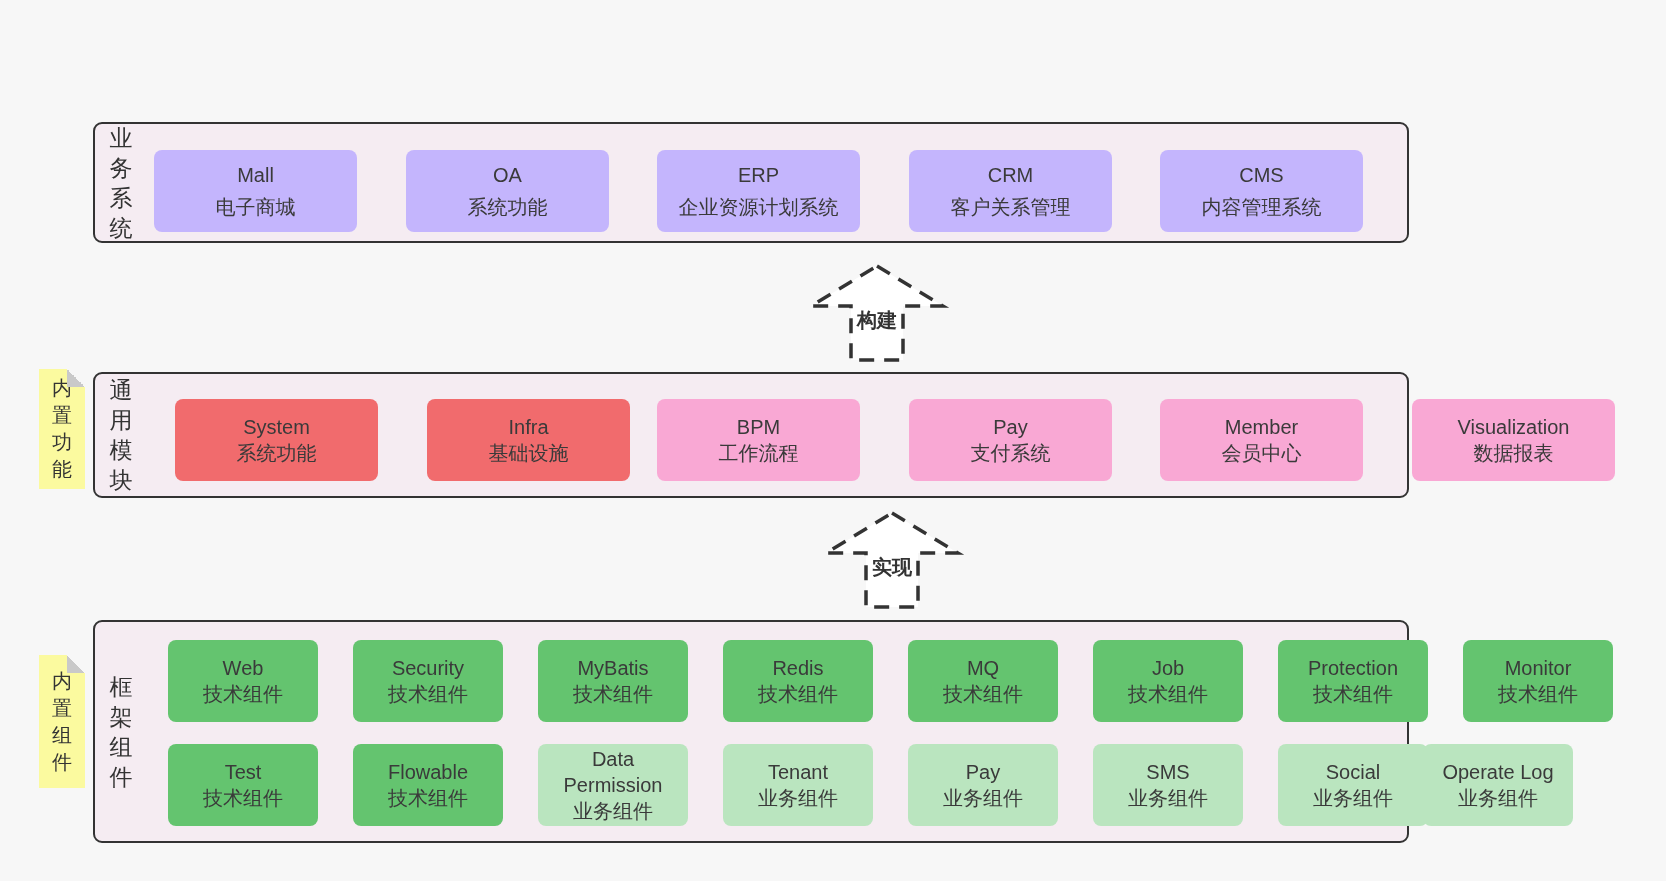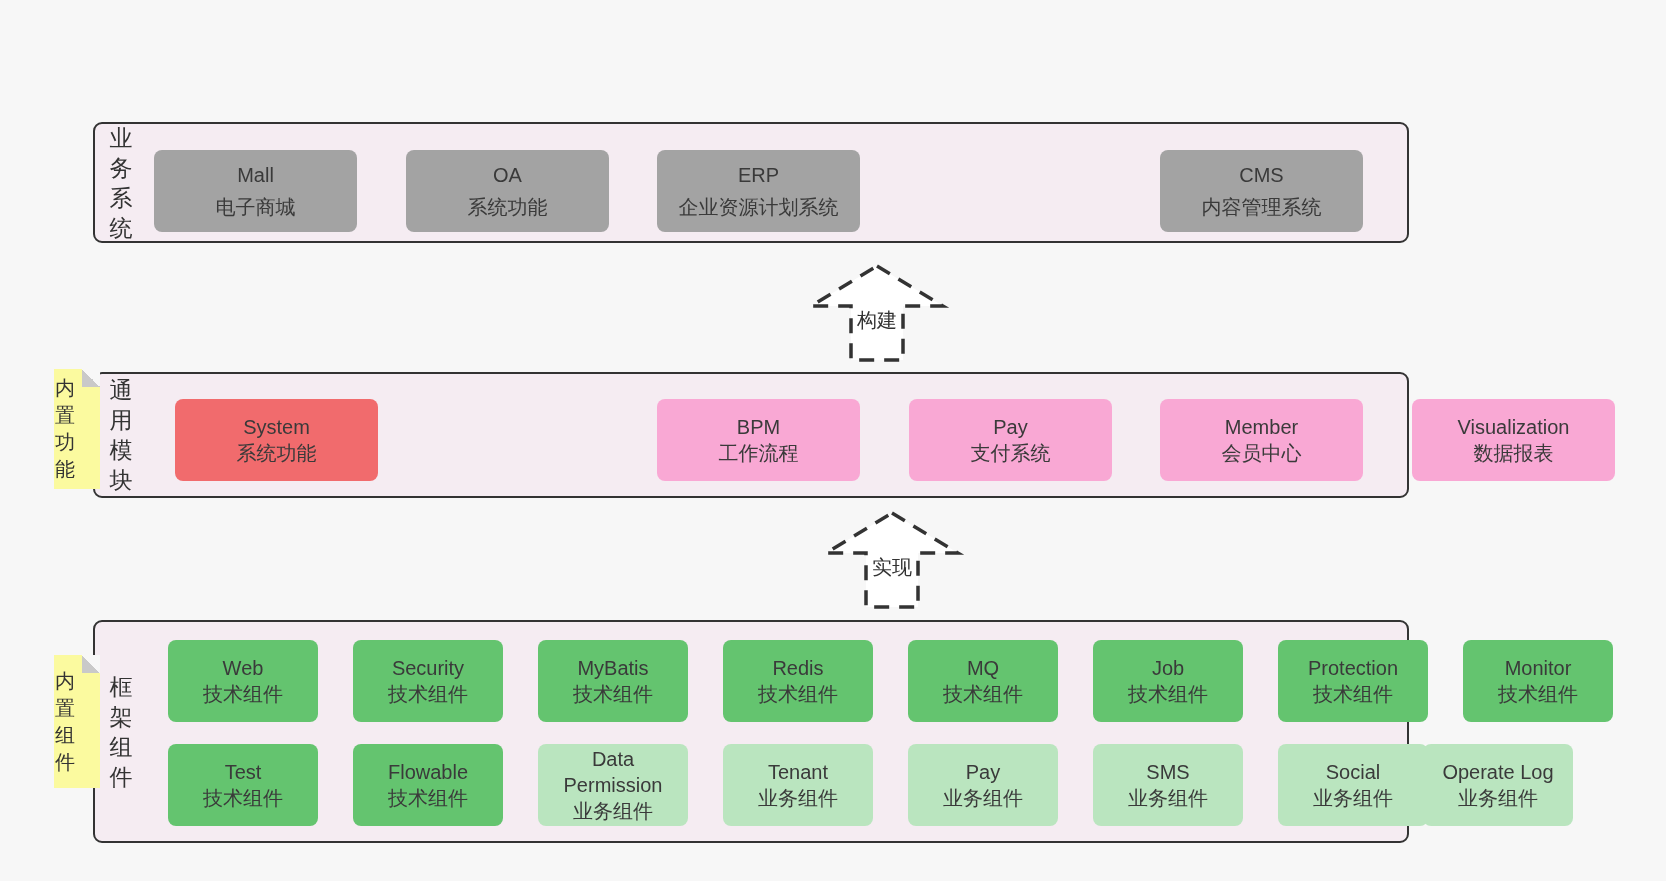--- a/index.html
+++ b/index.html
@@ -20,38 +20,38 @@
 
   
   .box { position:absolute; height:82px; border-radius:8px; display:flex;
          flex-direction:column; align-items:center; justify-content:center;
          text-align:center; color:#3a3a3a; font-size:20px; line-height:26px;
          box-sizing:border-box; padding:2px 4px; }
   .w6 { width:203px; top:26px; }
   .w8 { width:150px;margin-left:12px; }
   .r1 { top:18px; }
   .r2 { top:122px; }
-  .blue   { background:#a3a3a3;gap:6px; }
+  .blue   { background:#c4b5fd;gap:6px; }
   .red    { background:#f16b6d;margin-left:21px; }
   .pink   { background:#f9a8d4; }
   .gdark  { background:#64c46f; }
   .glight { background:#bae5bf; }
 
   
-  .note { position:absolute; left:54px; width:46px; background:#fbfa9f;
-          display:flex; align-items:center; z-index:2; }
+  .note { position:absolute; left:39px; width:46px; background:#fbfa9f;
+          display:flex; align-items:center; justify-content:center; z-index:2; }
   .note-1 { top:369px; height:120px; }
   .note-2 { top:655px; height:133px; }
   .note::before { content:""; position:absolute; top:0; right:0; width:18px; height:18px;
           background:linear-gradient(225deg, #f7f7f7 0%, #f7f7f7 50%, #c9c9c9 50%, #c9c9c9 100%); }
   .note .vtext { width:22px; font-size:20px; line-height:27px; color:#333;
           text-align:center; word-break:break-all; }
 
   
-  .arrow { position:absolute; width:160px; height:104px; }
+  .arrow { position:absolute; width:160px; height:104px;font-weight:bold; }
   .arrow-1 { left:797px; top:262px; }
   .arrow-2 { left:812px; top:509px; }
   .arrow svg { display:block; }
   .arrow .alabel { position:absolute; left:50%; top:58px; transform:translate(-50%,-50%);
           background:#fff; padding:0 3px; font-size:20px; color:#333; white-space:nowrap; }
 </style>
 </head>
 <body>
 
 <div class="page">
@@ -63,20 +63,24 @@
       <div>电子商城</div>
     </div>
     <div class="box w6 blue" style="left:311px">
       <div>OA</div>
       <div>系统功能</div>
     </div>
     <div class="box w6 blue" style="left:562px">
       <div>ERP</div>
       <div>企业资源计划系统</div>
     </div>
+    <div class="box w6 blue" style="left:814px">
+      <div>CRM</div>
+      <div>客户关系管理</div>
+    </div>
     <div class="box w6 blue" style="left:1065px">
       <div>CMS</div>
       <div>内容管理系统</div>
     </div>
   </div>
 
   <div class="arrow arrow-1">
     <svg width="160" height="104" viewBox="0 0 160 104">
       <path d="M 80 4 L 146 44 L 106 44 L 106 98 L 54 98 L 54 44 L 14 44 Z" fill="#ffffff" stroke="#333333" stroke-width="3.5" stroke-dasharray="15 10"></path>
     </svg>
@@ -86,20 +90,24 @@
   <div class="note note-1">
     <div class="vtext">内置功能</div>
   </div>
 
   <div class="layer layer-2">
     <div class="vlabel">通用模块</div>
     <div class="box w6 red" style="left:59px;top:25px">
       <div>System</div>
       <div>系统功能</div>
     </div>
+    <div class="box w6 red" style="left:311px;top:25px">
+      <div>Infra</div>
+      <div>基础设施</div>
+    </div>
     <div class="box w6 pink" style="left:562px;top:25px">
       <div>BPM</div>
       <div>工作流程</div>
     </div>
     <div class="box w6 pink" style="left:814px;top:25px">
       <div>Pay</div>
       <div>支付系统</div>
     </div>
     <div class="box w6 pink" style="left:1065px;top:25px">
       <div>Member</div>

